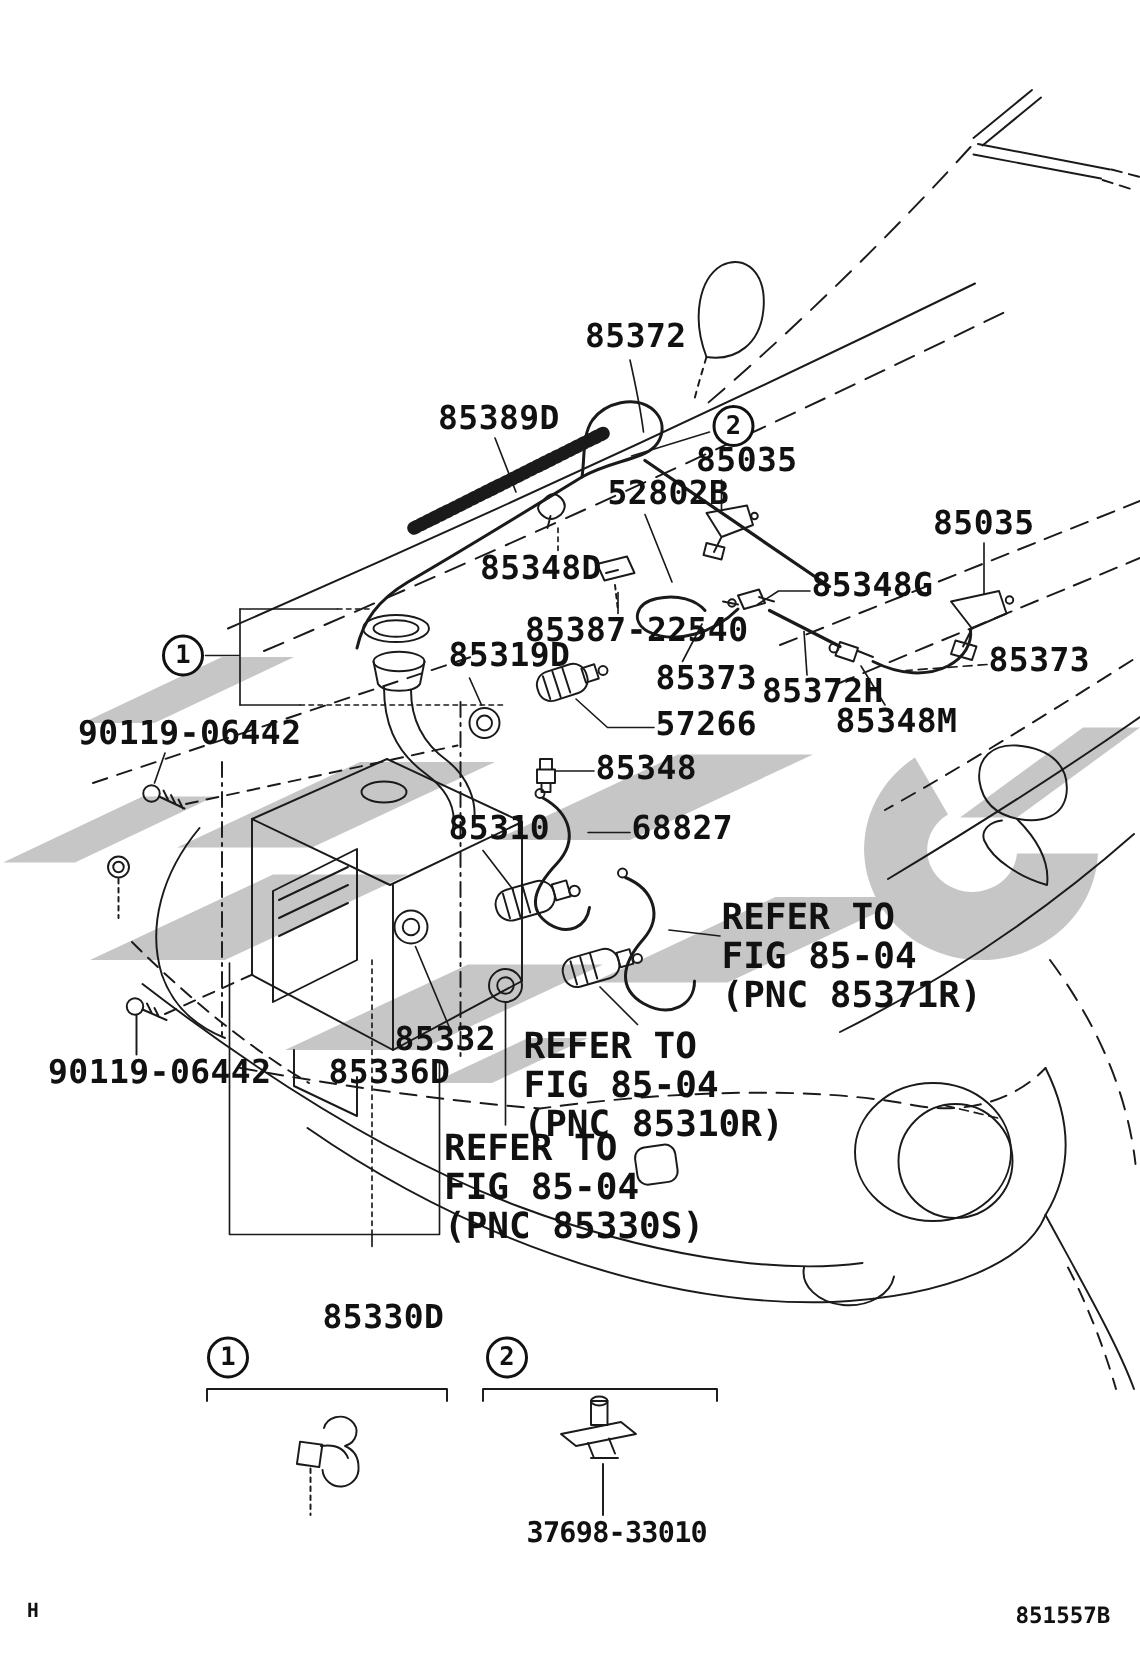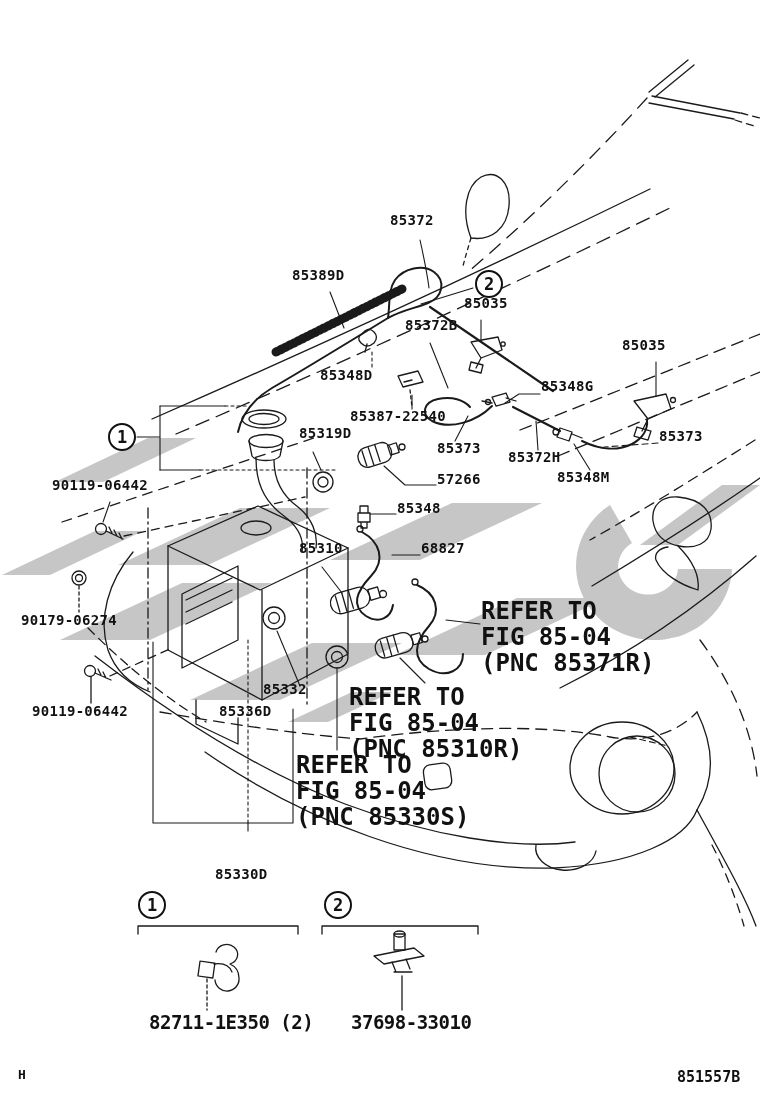--- a/index.html
+++ b/index.html
@@ -1,20 +1,20 @@
 <!DOCTYPE html>
 <html><head>
 <meta charset="utf-8">
 <style>
   html,body{margin:0;padding:0;background:#fff;}
   #canvas{position:relative;width:760px;height:1112px;background:#ffffff;overflow:hidden;
           font-family:"DejaVu Sans Mono", monospace;}
   #lineart{position:absolute;left:0;top:0;}
   .lbl{position:absolute;font-family:"DejaVu Sans Mono",monospace;font-weight:bold;
-       font-size:14px;letter-spacing:0.3px;color:#111;white-space:nowrap;line-height:1.1;}
+       font-size:22px;letter-spacing:0.3px;color:#111;white-space:nowrap;line-height:1.1;}
   .note{font-size:24px;letter-spacing:0px;line-height:26px;white-space:pre-line;}
   .legendlbl{font-size:19px;letter-spacing:-0.5px;}
   .tiny{font-size:13px;font-weight:bold;letter-spacing:0;}
   .code{font-size:15px;font-weight:bold;letter-spacing:0;}
   .callout{position:absolute;width:28px;height:28px;border:2px solid #111;border-radius:50%;
        background:#fff;display:flex;align-items:center;justify-content:center;
        font:bold 17px "DejaVu Sans Mono",monospace;color:#111;box-sizing:border-box;}
 </style>
 </head>
 <body>
@@ -211,54 +211,52 @@
         <ellipse cx="399.5" cy="934" rx="5.5" ry="3"></ellipse>
         <path d="M392,962 l4,10 M406,959 l4,10 M394,972 h18"></path>
         <path d="M402,976 V1010"></path>
       </g>
     </g>
   </svg>
 
   <div class="lbl" style="left:390px;top:213px">85372</div>
   <div class="lbl" style="left:292px;top:268px">85389D</div>
   <div class="lbl" style="left:464px;top:296px">85035</div>
-  <div class="lbl" style="left:405px;top:318px">85372B</div>
+  <div class="lbl" style="left:405px;top:318px">52802B</div>
   <div class="lbl" style="left:622px;top:338px">85035</div>
   <div class="lbl" style="left:320px;top:368px">85348D</div>
   <div class="lbl" style="left:541px;top:379px">85348G</div>
   <div class="lbl" style="left:350px;top:409px">85387-22540</div>
   <div class="lbl" style="left:299px;top:426px">85319D</div>
   <div class="lbl" style="left:437px;top:441px">85373</div>
   <div class="lbl" style="left:508px;top:450px">85372H</div>
   <div class="lbl" style="left:659px;top:429px">85373</div>
   <div class="lbl" style="left:52px;top:478px">90119-06442</div>
   <div class="lbl" style="left:437px;top:472px">57266</div>
   <div class="lbl" style="left:557px;top:470px">85348M</div>
   <div class="lbl" style="left:397px;top:501px">85348</div>
   <div class="lbl" style="left:299px;top:541px">85310</div>
   <div class="lbl" style="left:421px;top:541px">68827</div>
-  <div class="lbl" style="left:21px;top:613px">90179-06274</div>
   <div class="lbl note" style="left:481px;top:598px">REFER TO
 FIG 85-04
 (PNC 85371R)</div>
   <div class="lbl" style="left:32px;top:704px">90119-06442</div>
   <div class="lbl" style="left:263px;top:682px">85332</div>
   <div class="lbl" style="left:219px;top:704px">85336D</div>
   <div class="lbl note" style="left:349px;top:684px">REFER TO
 FIG 85-04
 (PNC 85310R)</div>
   <div class="lbl note" style="left:296px;top:752px">REFER TO
 FIG 85-04
 (PNC 85330S)</div>
   <div class="lbl" style="left:215px;top:867px">85330D</div>
 
   <div class="callout" style="left:108px;top:423px">1</div>
   <div class="callout" style="left:475px;top:270px">2</div>
   <div class="callout" style="left:138px;top:891px">1</div>
   <div class="callout" style="left:324px;top:891px">2</div>
 
-  <div class="lbl legendlbl" style="left:149px;top:1012px">82711-1E350 (2)</div>
   <div class="lbl legendlbl" style="left:351px;top:1012px">37698-33010</div>
 
   <div class="lbl tiny" style="left:18px;top:1068px">H</div>
   <div class="lbl code" style="left:677px;top:1069px">851557B</div>
 
 </div>
 
 </body></html>

